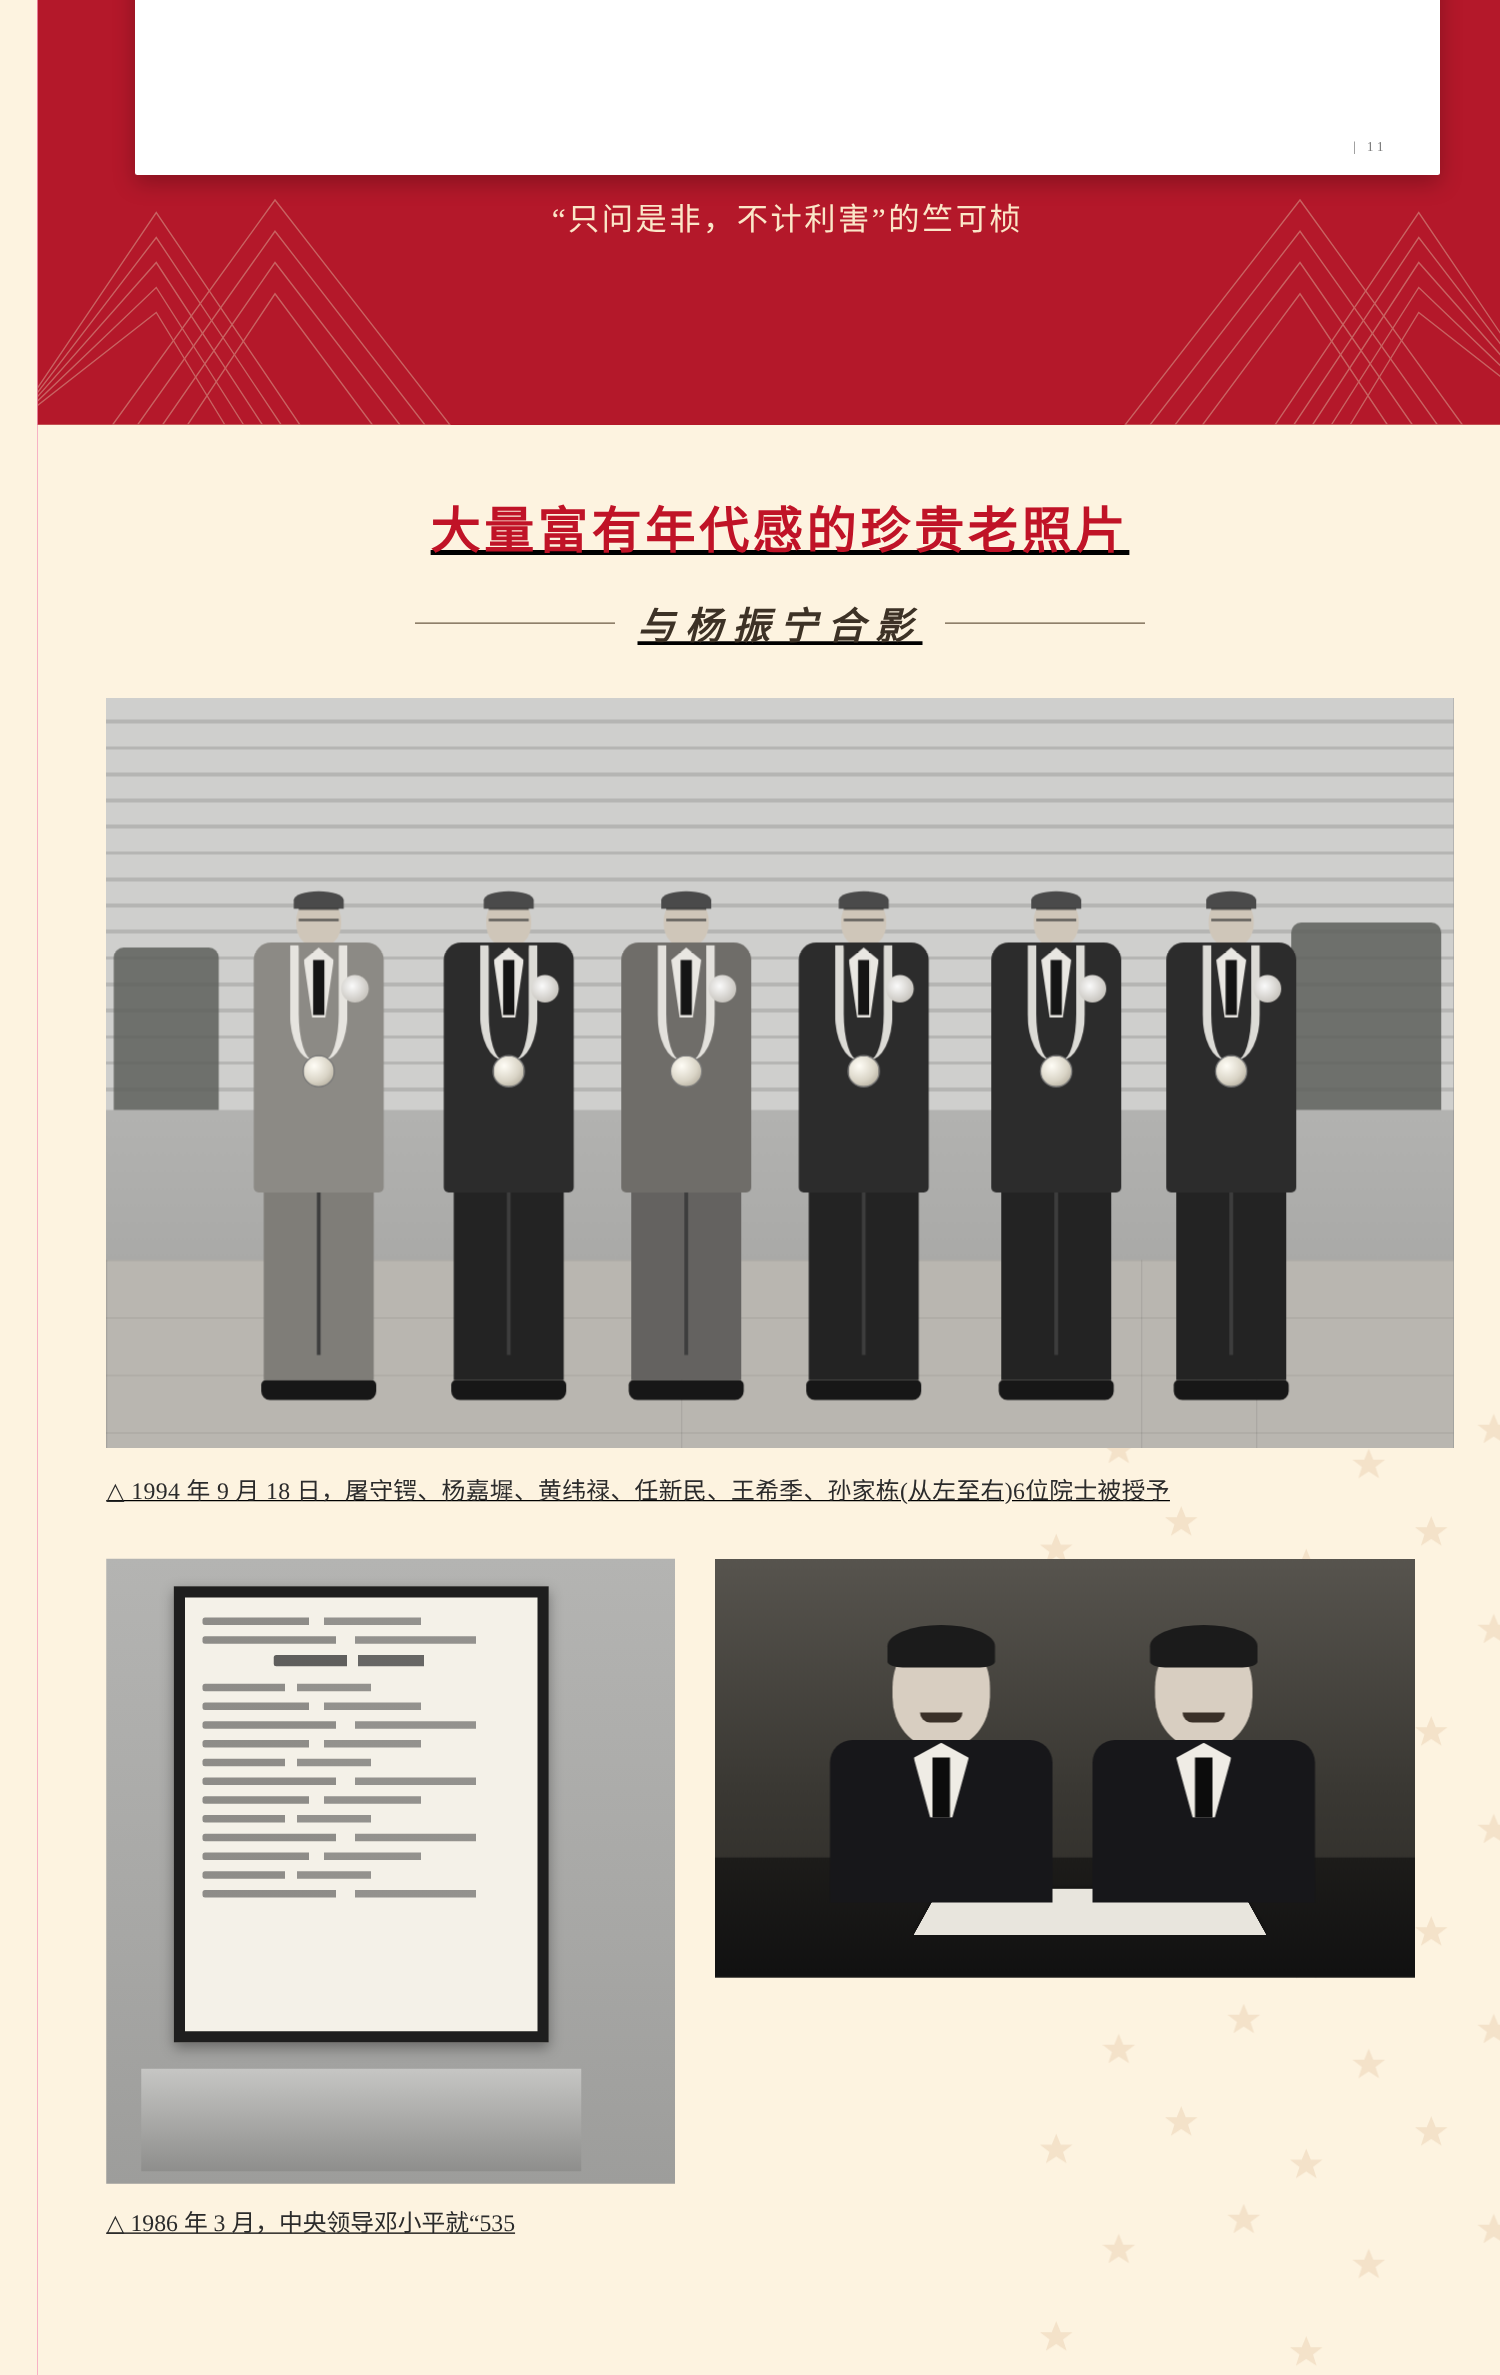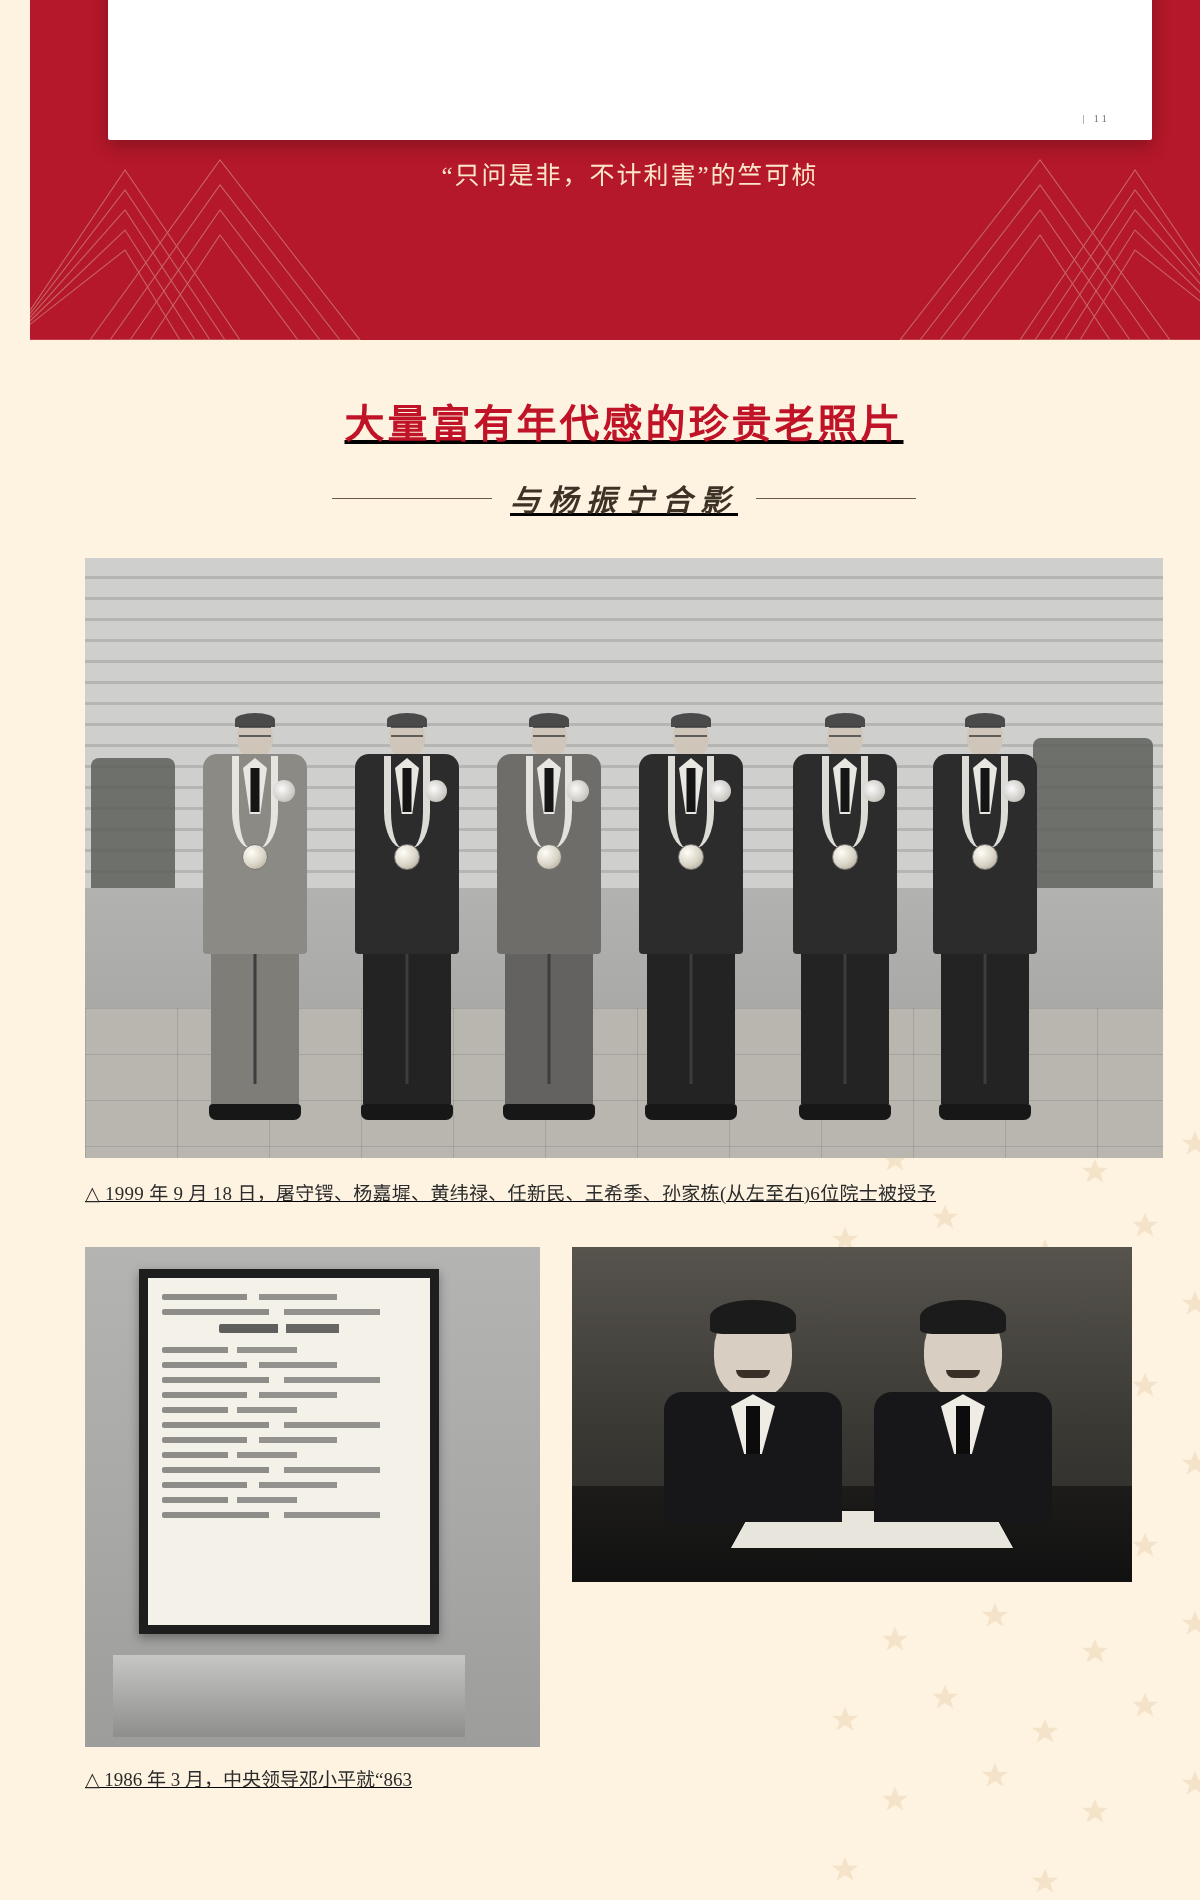--- a/index.html
+++ b/index.html
@@ -564,21 +564,21 @@
             <span class="ribbon"></span>
             <span class="medal"></span>
             <span class="flower"></span>
           </div>
         <div class="fig-legs"></div>
           <div class="fig-shoes"></div>
       </div>
     </div>
 
     <div class="caption">
-      <div>△ 1999 年 9 月 18 日，屠守锷、杨嘉墀、黄纬禄、任新民、王希季、孙家栋(从左至右)6位院士被授予</div>
+      <div>△ 1994 年 9 月 18 日，屠守锷、杨嘉墀、黄纬禄、任新民、王希季、孙家栋(从左至右)6位院士被授予</div>
     </div>
 
     <div class="bottom-row">
 
       <div class="col-left">
         <div class="photo-letter">
           <div class="letter-frame">
             <div class="hand-line mid"></div>
             <div class="hand-line"></div>
             <div class="hand-line title"></div>
@@ -590,21 +590,21 @@
             <div class="hand-line"></div>
             <div class="hand-line mid"></div>
             <div class="hand-line short"></div>
             <div class="hand-line"></div>
             <div class="hand-line mid"></div>
             <div class="hand-line short"></div>
             <div class="hand-line"></div>
           </div>
           <div class="letter-pedestal"></div>
         </div>
-        <div class="cap-small cap-left">△ 1986 年 3 月，中央领导邓小平就“863</div>
+        <div class="cap-small cap-left">△ 1986 年 3 月，中央领导邓小平就“535</div>
       </div>
 
       <div class="col-right">
         <div class="photo-pair">
           <div class="pp-wall"></div>
           <div class="pp-desk"></div>
           <div class="pp-book"></div>
           <div class="pp-person" style="left:86px;">
             <div class="h"></div>
             <div class="b">

